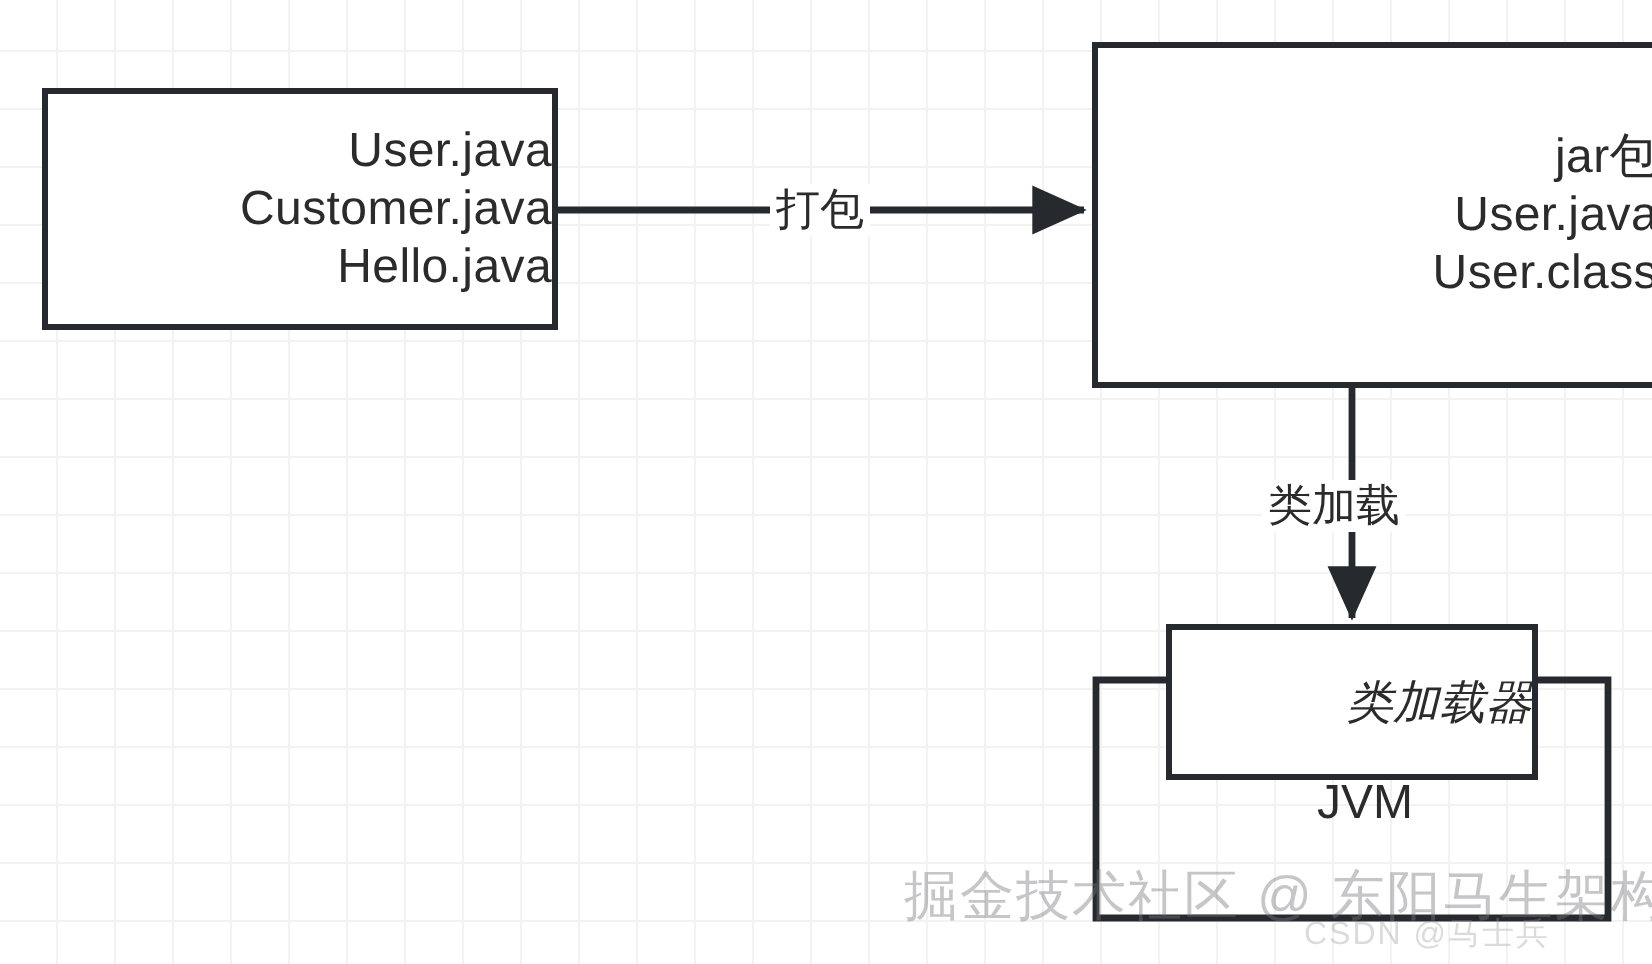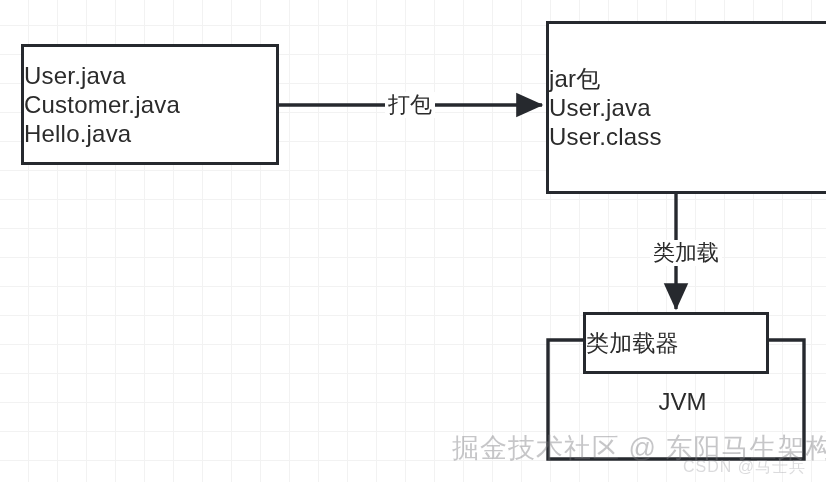--- a/index.html
+++ b/index.html
@@ -33,21 +33,21 @@
     width: 826px;
     height: 482px;
   }
   .node {
     position: absolute;
     box-sizing: border-box;
     border: 3px solid #26292e;
     background: #ffffff;
     display: flex;
     flex-direction: column;
-    align-items: flex-start;
+    align-items: flex-end;
     justify-content: center;
     color: #2b2b2b;
   }
   .node-line {
     display: block;
     white-space: nowrap;
     line-height: 1.22;
     font-size: 24px;
     letter-spacing: 0.2px;
   }
@@ -60,43 +60,44 @@
   #node-jar {
     left: 546px;
     top: 21px;
     width: 286px;
     height: 173px;
   }
   #node-classloader {
     left: 583px;
     top: 312px;
     width: 186px;
-    height: 62px;
+    height: 78px;
     z-index: 4;
+    font-style: italic;
   }
   #node-classloader .node-line {
     font-size: 23px;
   }
   .edge-label {
     position: absolute;
     font-size: 22px;
     color: #2b2b2b;
     background: #ffffff;
     padding: 0 3px;
     white-space: nowrap;
     line-height: 1.2;
     z-index: 3;
   }
   #label-package {
     left: 385px;
     top: 92px;
     text-align: right;
   }
   #label-classload {
-    left: 650px;
+    left: 631px;
     top: 240px;
   }
   #jvm-label {
     position: absolute;
     left: 546px;
     top: 388px;
     width: 273px;
     text-align: center;
     font-size: 24px;
     color: #2b2b2b;
@@ -108,21 +109,21 @@
     top: 430px;
     font-size: 27px;
     color: rgba(120, 120, 125, 0.42);
     white-space: nowrap;
     letter-spacing: 1px;
     z-index: 5;
     pointer-events: none;
   }
   #watermark-sub {
     position: absolute;
-    left: 683px;
+    left: 652px;
     top: 457px;
     font-size: 16px;
     color: rgba(150, 150, 155, 0.34);
     white-space: nowrap;
     letter-spacing: 1px;
     z-index: 5;
     pointer-events: none;
   }
 </style>
 </head>

